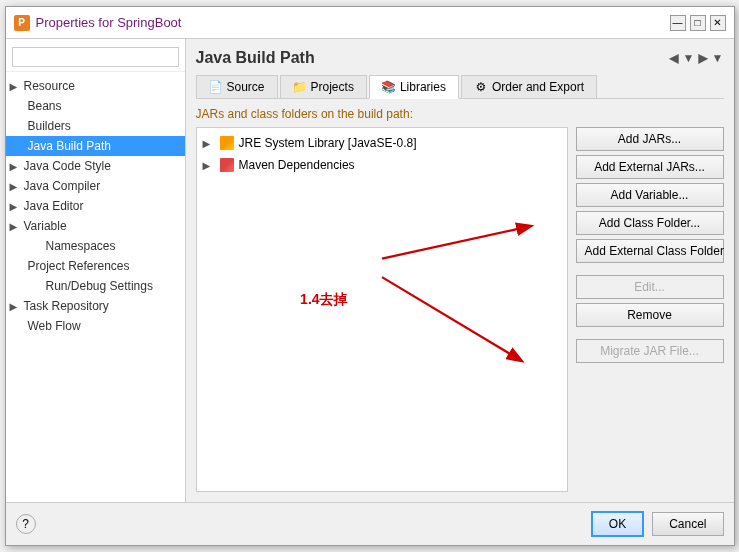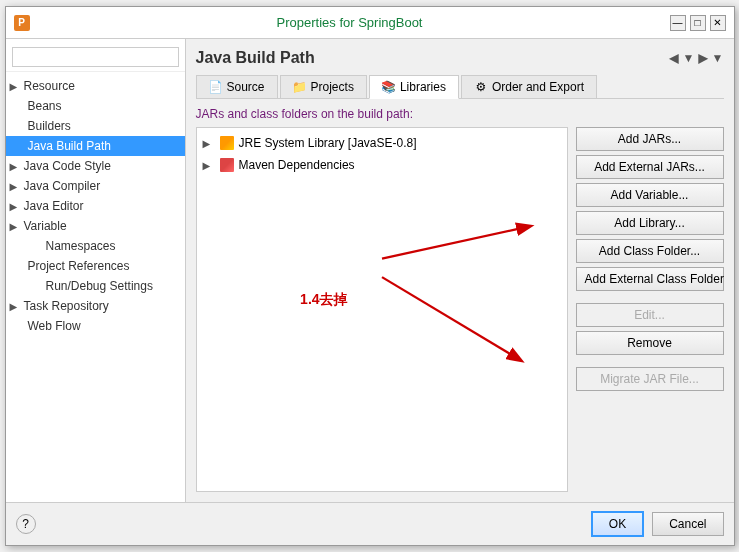--- a/index.html
+++ b/index.html
@@ -40,22 +40,21 @@
       display: flex;
       align-items: center;
       justify-content: center;
       color: #fff;
       font-size: 10px;
       font-weight: bold;
     }
     .title-bar-text {
       flex: 1;
       font-size: 13px;
-      color: #15803d;
-      text-align: center;
+      color: #701a75;
     }
     .title-bar-controls {
       display: flex;
       gap: 4px;
     }
     .title-bar-btn {
       width: 16px;
       height: 16px;
       border: 1px solid #999;
       background: #f0f0f0;
@@ -171,21 +170,21 @@
     }
     
     .content-area {
       flex: 1;
       display: flex;
       gap: 8px;
       overflow: hidden;
     }
     .description {
       font-size: 12px;
-      color: #701a75;
+      color: #a16207;
       margin-bottom: 6px;
     }
     .content-left {
       flex: 1;
       display: flex;
       flex-direction: column;
     }
     .tree-area {
       flex: 1;
       border: 1px solid #ccc;
@@ -448,21 +447,20 @@
               </svg>
               <div class="annotation-text">1.4去掉</div>
             </div>
           </div>
         </div>
 
         <div class="buttons-panel">
           <button class="action-btn">Add JARs...</button>
           <button class="action-btn">Add External JARs...</button>
           <button class="action-btn">Add Variable...</button>
-          <button class="action-btn">Add Library...</button>
           <button class="action-btn">Add Class Folder...</button>
           <button class="action-btn">Add External Class Folder...</button>
           <div class="btn-spacer"></div>
           <button class="action-btn disabled" disabled="">Edit...</button>
           <button class="action-btn">Remove</button>
           <div class="btn-spacer"></div>
           <button class="action-btn disabled" disabled="">Migrate JAR File...</button>
         </div>
       </div>
     </div>

